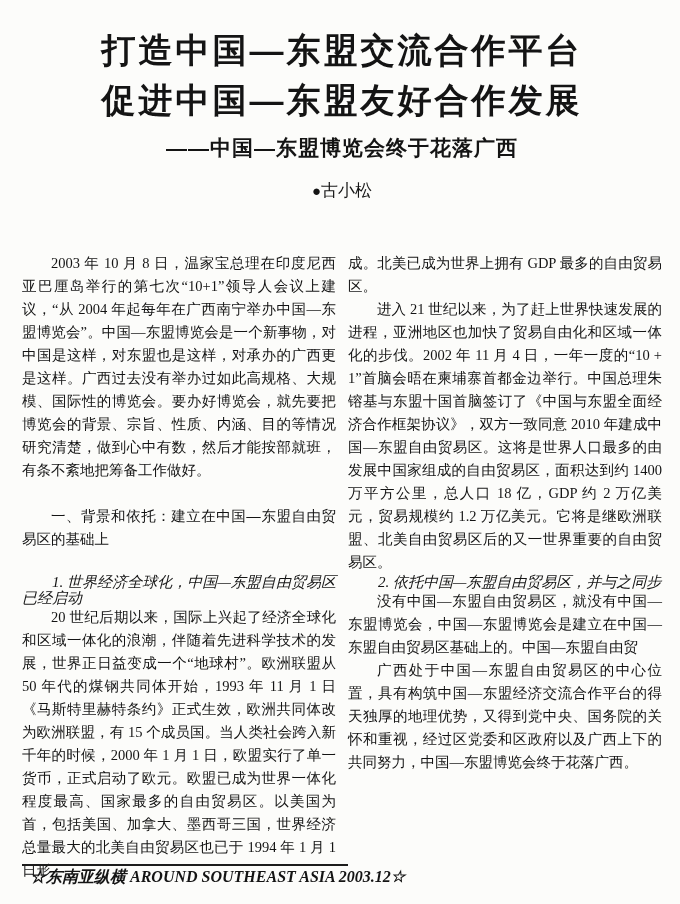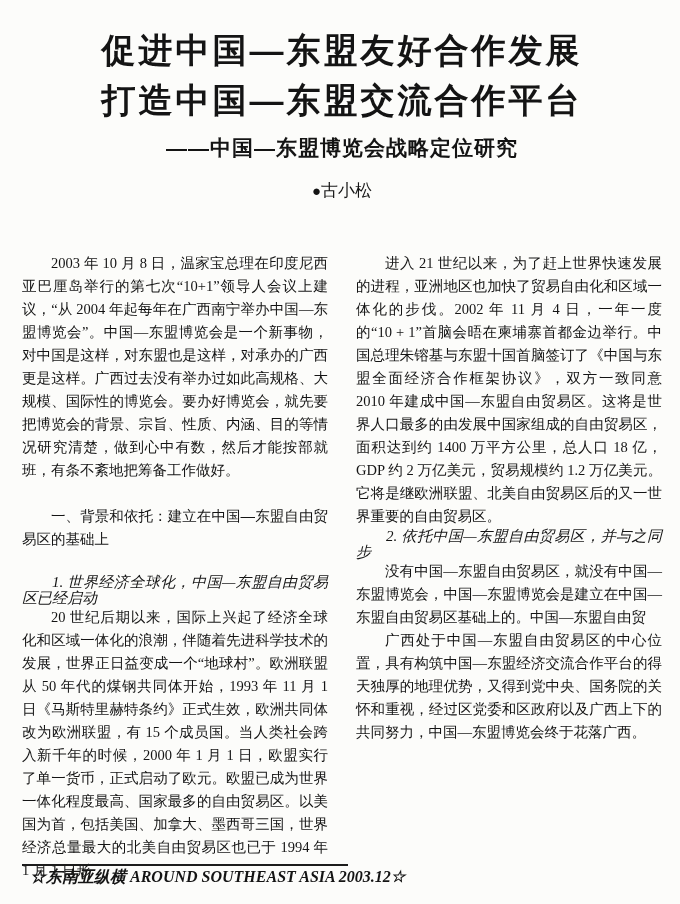--- a/index.html
+++ b/index.html
@@ -35,21 +35,21 @@
   }
   .author-line {
     text-align: center;
     font-size: 17px;
     line-height: 24px;
     margin-top: 16px;
   }
   .author-line .bullet { font-size: 15px; }
   .columns {
     display: flex;
-    gap: 28px;
+    gap: 12px;
     margin-top: 49px;
   }
   .col {
     flex: 1;
     min-width: 0;
     font-size: 14.5px;
     line-height: 23px;
     text-align: justify;
   }
   .col p, .col h2, .col h3 { margin: 0; padding: 0; }
@@ -91,36 +91,37 @@
     padding-left: 8px;
     white-space: nowrap;
   }
 </style>
 </head>
 <body>
 
 <div class="page">
 
   <header>
+    <div class="title-line">打造中国—东盟交流合作平台</div>
     <div class="title-line">促进中国—东盟友好合作发展</div>
-    <div class="title-line">打造中国—东盟交流合作平台</div>
-    <div class="subtitle">——中国—东盟博览会战略定位研究</div>
+    <div class="subtitle">——中国—东盟博览会终于花落广西</div>
     <div class="author-line"><span class="bullet">●</span><span>古小松</span></div>
   </header>
 
   <main class="columns">
 
     <section class="col">
       <p class="indent">2003 年 10 月 8 日，温家宝总理在印度尼西亚巴厘岛举行的第七次“10+1”领导人会议上建议，“从 2004 年起每年在广西南宁举办中国—东盟博览会”。中国—东盟博览会是一个新事物，对中国是这样，对东盟也是这样，对承办的广西更是这样。广西过去没有举办过如此高规格、大规模、国际性的博览会。要办好博览会，就先要把博览会的背景、宗旨、性质、内涵、目的等情况研究清楚，做到心中有数，然后才能按部就班，有条不紊地把筹备工作做好。</p>
       <h2 class="heading">一、背景和依托：建立在中国—东盟自由贸易区的基础上</h2>
       <h3 class="subheading">1. 世界经济全球化，中国—东盟自由贸易区已经启动</h3>
       <p class="indent">20 世纪后期以来，国际上兴起了经济全球化和区域一体化的浪潮，伴随着先进科学技术的发展，世界正日益变成一个“地球村”。欧洲联盟从 50 年代的煤钢共同体开始，1993 年 11 月 1 日《马斯特里赫特条约》正式生效，欧洲共同体改为欧洲联盟，有 15 个成员国。当人类社会跨入新千年的时候，2000 年 1 月 1 日，欧盟实行了单一货币，正式启动了欧元。欧盟已成为世界一体化程度最高、国家最多的自由贸易区。以美国为首，包括美国、加拿大、墨西哥三国，世界经济总量最大的北美自由贸易区也已于 1994 年 1 月 1 日形</p>
     </section>
 
     <section class="col">
+      <p>成。北美已成为世界上拥有 GDP 最多的自由贸易区。</p>
       <p class="indent">进入 21 世纪以来，为了赶上世界快速发展的进程，亚洲地区也加快了贸易自由化和区域一体化的步伐。2002 年 11 月 4 日，一年一度的“10 + 1”首脑会晤在柬埔寨首都金边举行。中国总理朱镕基与东盟十国首脑签订了《中国与东盟全面经济合作框架协议》，双方一致同意 2010 年建成中国—东盟自由贸易区。这将是世界人口最多的由发展中国家组成的自由贸易区，面积达到约 1400 万平方公里，总人口 18 亿，GDP 约 2 万亿美元，贸易规模约 1.2 万亿美元。它将是继欧洲联盟、北美自由贸易区后的又一世界重要的自由贸易区。</p>
       <h3 class="subheading">2. 依托中国—东盟自由贸易区，并与之同步</h3>
       <p class="indent">没有中国—东盟自由贸易区，就没有中国—东盟博览会，中国—东盟博览会是建立在中国—东盟自由贸易区基础上的。中国—东盟自由贸</p>
       <p class="indent">广西处于中国—东盟自由贸易区的中心位置，具有构筑中国—东盟经济交流合作平台的得天独厚的地理优势，又得到党中央、国务院的关怀和重视，经过区党委和区政府以及广西上下的共同努力，中国—东盟博览会终于花落广西。</p>
     </section>
 
   </main>
 
   <footer class="footer-block">
     <hr class="footer-rule">

